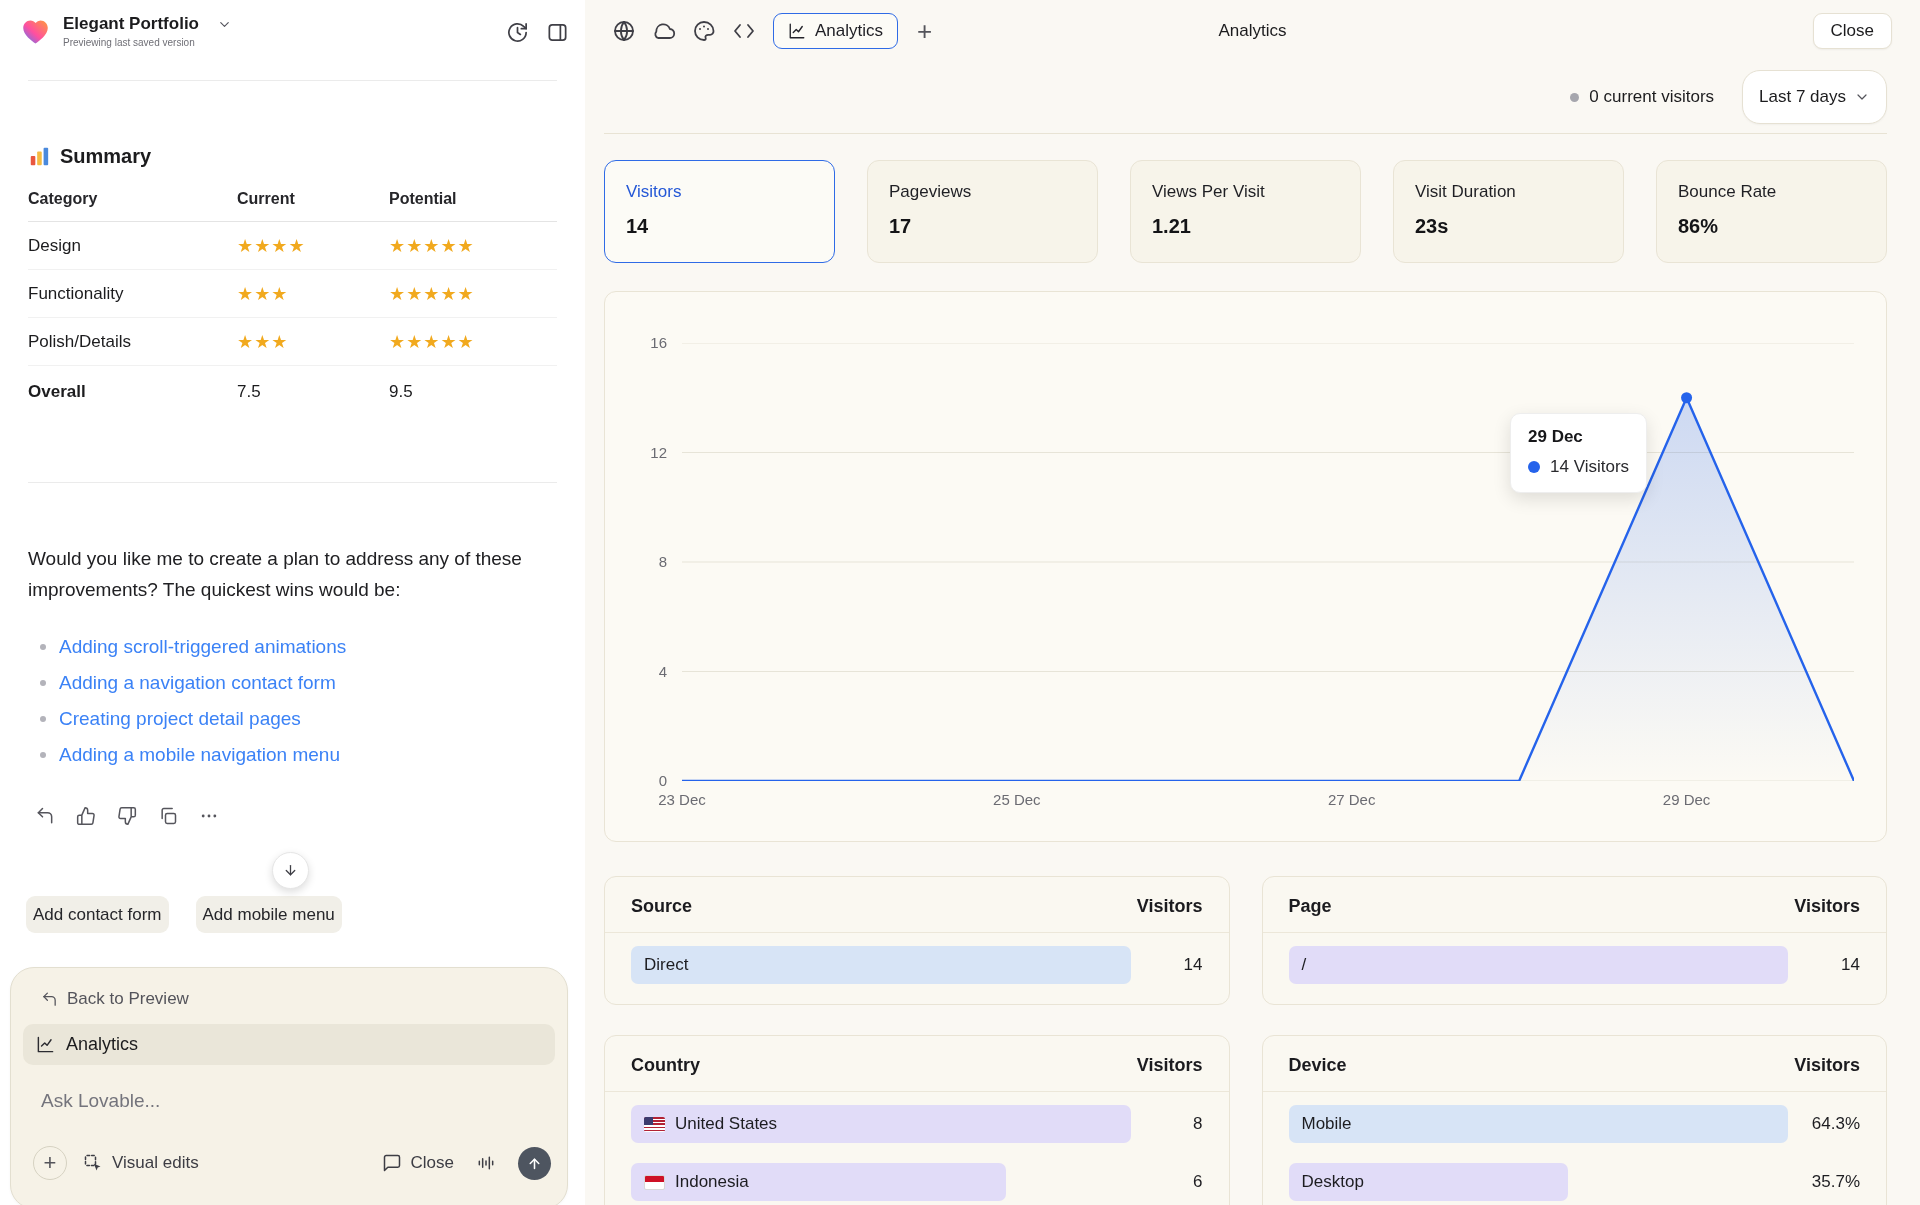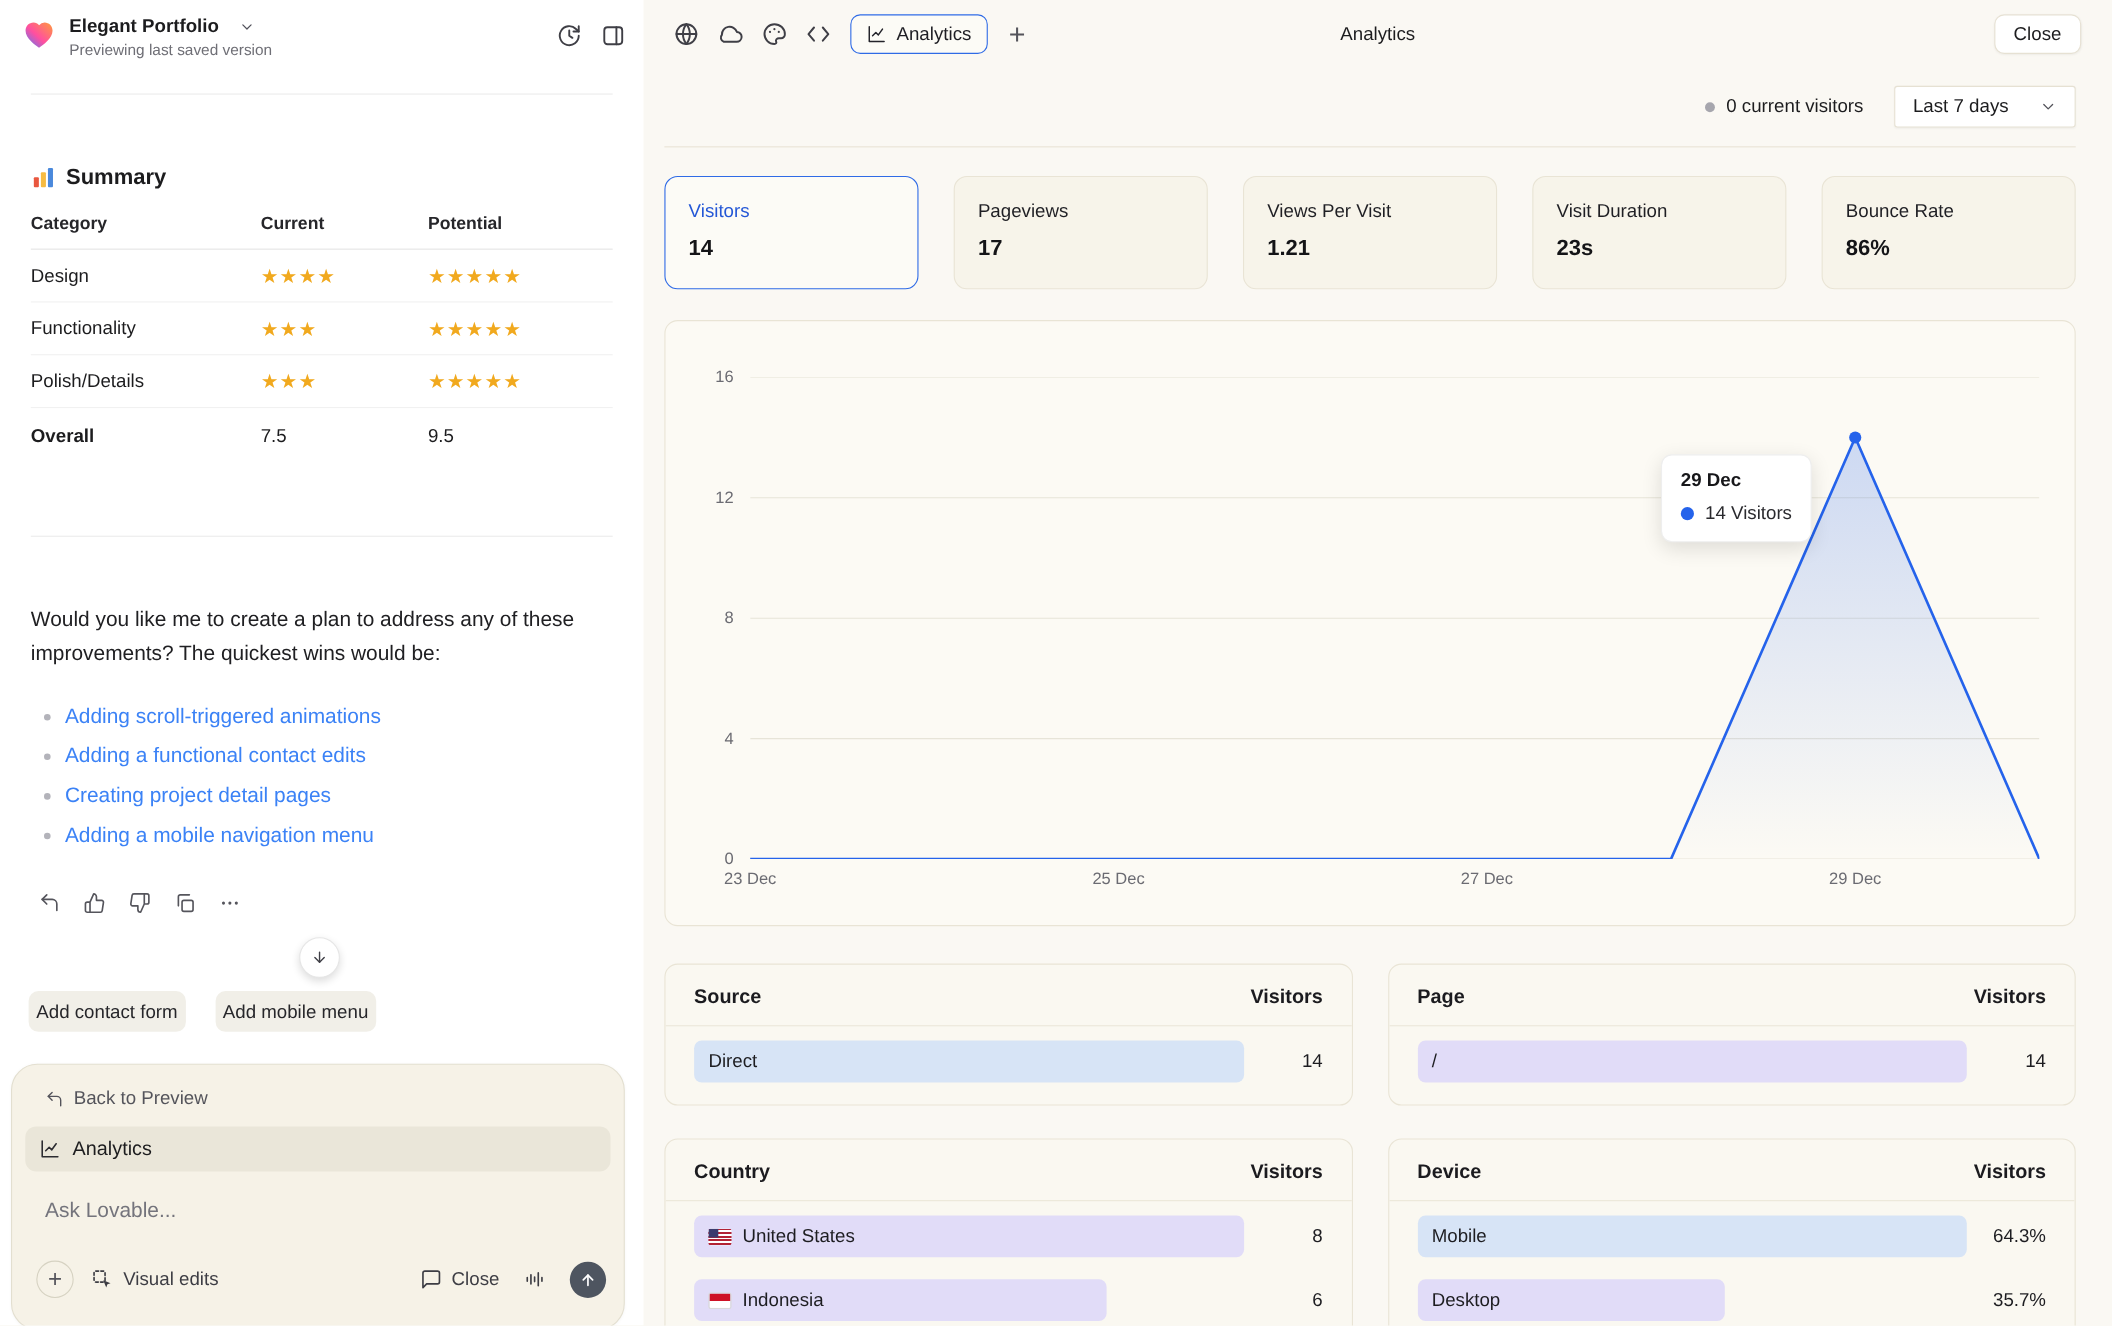--- a/index.html
+++ b/index.html
@@ -10,21 +10,21 @@
   .ic-fill{fill:currentColor;stroke:none}
 
   .app{display:flex;width:100%;height:100%}
 
   
   .sidebar{width:585px;height:100%;background:#fff;position:relative;flex:none}
   .sb-header{display:flex;align-items:flex-start;padding:14px 16px 0 20px}
   .logo{width:31px;height:31px;margin-right:12px;margin-top:2px}
   .proj-name-row{display:flex;align-items:center;gap:18px;font-size:17px;font-weight:700;cursor:pointer}
   .proj-name-row .ic{width:15px;height:15px;color:#52525b}
-  .proj-sub{font-size:14px;color:#6f6f76;margin-top:3px}
+  .proj-sub{font-size:10px;color:#6f6f76;margin-top:3px}
   .sb-header-icons{margin-left:auto;display:flex;gap:17px;color:#3f3f46;margin-top:7px}
   .sb-header-icons .ic{width:23px;height:23px;cursor:pointer}
   .sb-divider{height:1px;background:#ebebeb;margin:0 28px}
   .sb-divider.top{margin-top:32px}
 
   .summary-sec{margin:64px 28px 0}
   .sum-head{display:flex;align-items:center;gap:10px;font-size:20px;font-weight:700}
   .sum-icon{width:22px;height:22px}
   .sum-table{margin-top:22px;font-size:16px}
   .t-grid{display:grid;grid-template-columns:209px 152px auto;align-items:center}
@@ -83,22 +83,22 @@
   .analytics-tab .lbl{font-size:17px;font-weight:500;color:#1e1e24}
   .tab-plus{margin-left:19px;font-size:26px;color:#54545b;cursor:pointer;line-height:1}
   .top-title{position:absolute;left:50%;transform:translateX(-50%);font-size:17px;color:#1c1c1e}
   .close-btn{margin-left:auto;height:36px;padding:0 17px;display:flex;align-items:center;background:#fff;
     border:1px solid #e6e1d3;border-radius:9px;box-shadow:0 1px 2px rgba(0,0,0,.05);font-size:17px;font-weight:500;cursor:pointer}
 
   .m-content{padding:0 33px 0 19px}
   .visitors-row{display:flex;justify-content:flex-end;align-items:center;gap:28px;height:72px}
   .cur-visitors{display:flex;align-items:center;gap:10px;font-size:17px;color:#1c1c1e}
   .cv-dot{width:9px;height:9px;border-radius:50%;background:#a6a6ad}
-  .range-select{height:38px;background:#fff;border:1px solid #e6e1d3;border-radius:3px;display:flex;align-items:center;
-    gap:28px;padding:0 16px;font-size:17px;font-weight:500;box-shadow:0 1px 2px rgba(0,0,0,.04);cursor:pointer}
+  .range-select{height:54px;background:#fff;border:1px solid #e6e1d3;border-radius:18px;display:flex;align-items:center;
+    gap:8px;padding:0 16px;font-size:17px;font-weight:500;box-shadow:0 1px 2px rgba(0,0,0,.04);cursor:pointer}
   .range-select .ic{width:16px;height:16px;color:#54545b}
   .m-divider{height:1px;background:#e8e3d4}
 
   .stats-grid{display:grid;grid-template-columns:repeat(5,1fr);gap:32px;margin-top:26px}
   .stat-card{height:103px;background:#f7f4ea;border:1px solid #e9e4d5;border-radius:12px;padding:21px 21px;cursor:pointer}
   .stat-card .stat-label{font-size:17px;color:#1f1f24}
   .stat-card .stat-value{font-size:20px;font-weight:700;margin-top:13px;color:#141417}
   .stat-card.selected{background:#fcfbf6;border:1.5px solid #2f6be6}
   .stat-card.selected .stat-label{color:#2457d6;font-weight:500}
 
@@ -215,21 +215,21 @@
     <div class="sb-divider" style="margin-top:64px"></div>
 
     <p class="chat-msg">Would you like me to create a plan to address any of these improvements? The quickest wins would be:</p>
     <ul class="chat-bullets" id="chat-bullets">
         <li>
           <span class="bullet-dot"></span>
           <span>Adding scroll-triggered animations</span>
         </li>
         <li>
           <span class="bullet-dot"></span>
-          <span>Adding a functional contact edits</span>
+          <span>Adding a navigation contact form</span>
         </li>
         <li>
           <span class="bullet-dot"></span>
           <span>Creating project detail pages</span>
         </li>
         <li>
           <span class="bullet-dot"></span>
           <span>Adding a mobile navigation menu</span>
         </li>
       </ul>

